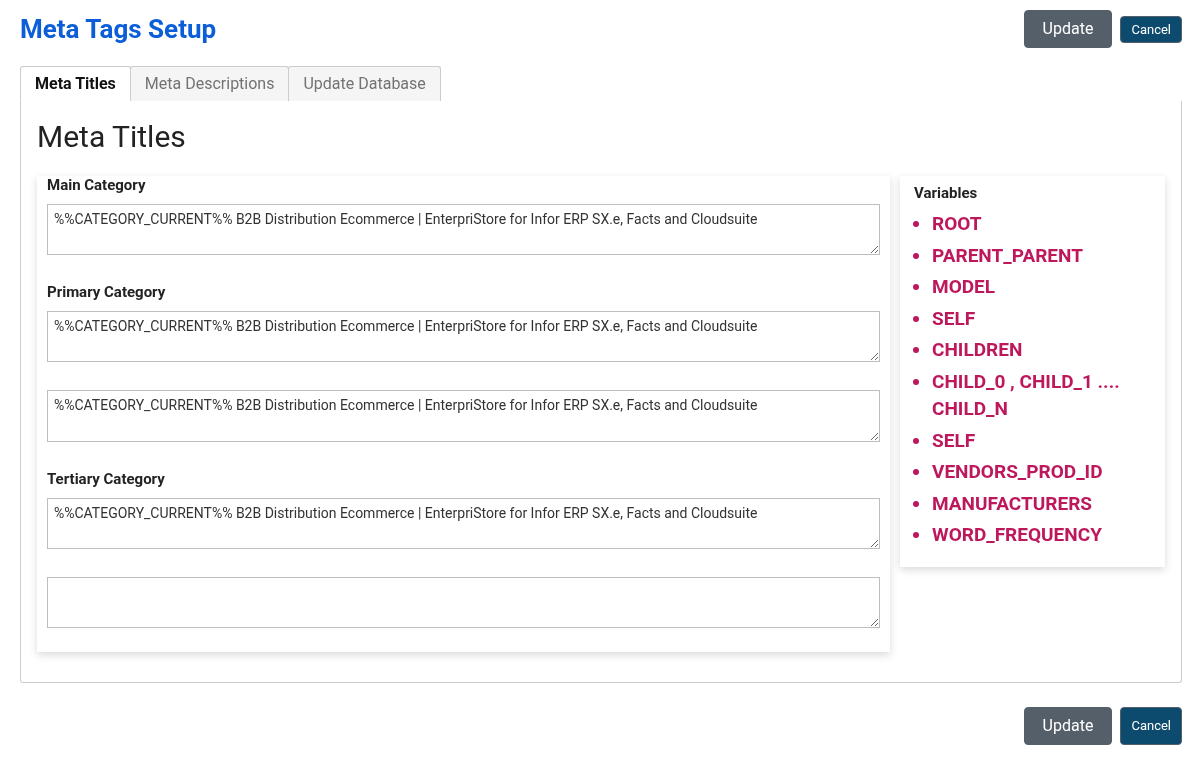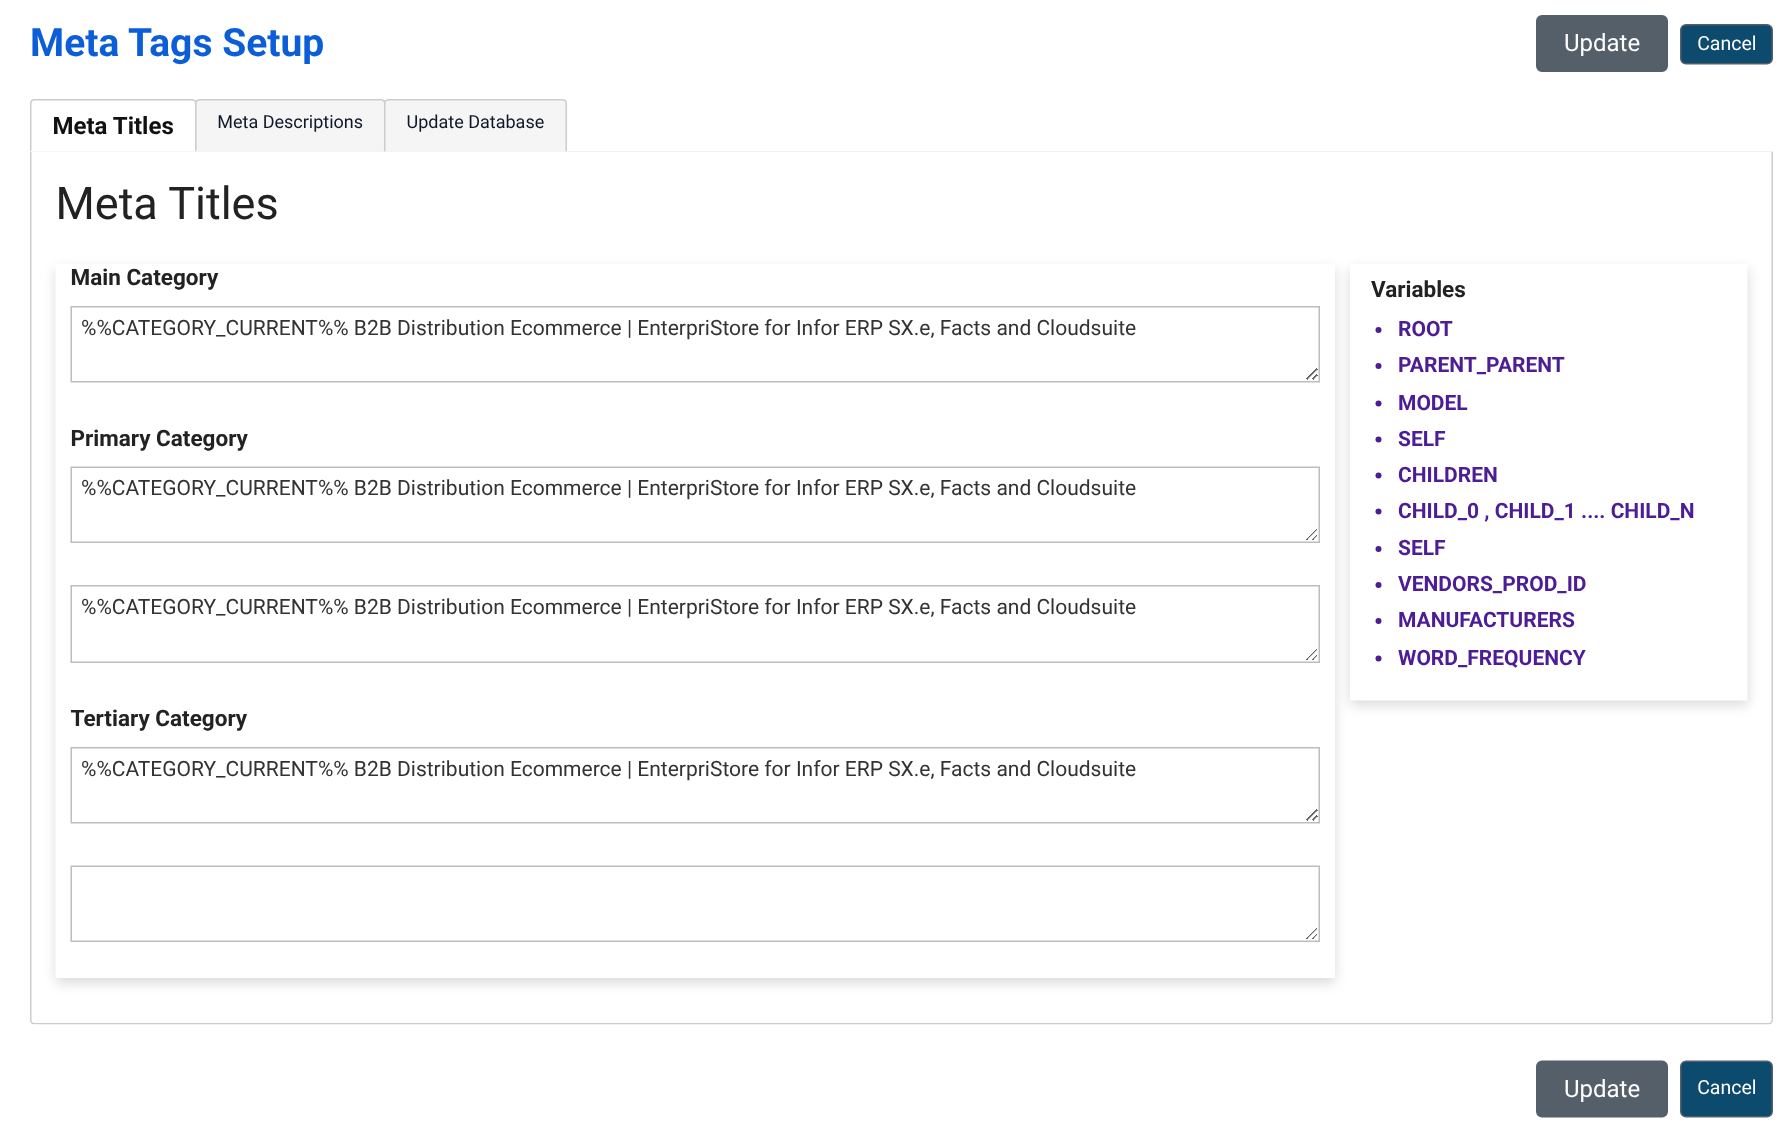--- a/index.html
+++ b/index.html
@@ -55,22 +55,22 @@
       display: flex;
       border-bottom: 1px solid #ccc;
       margin-bottom: -1px;
     }
     .tab {
       padding: 7px 14px;
       border: 1px solid #ccc;
       border-bottom: none;
       background: #f5f5f5;
       cursor: pointer;
-      font-size: 12px;
-      color: #0f172a;
+      font-size: 16px;
+      color: #737373;
       position: relative;
       margin-right: -1px;
       border-radius: 3px 3px 0 0;
     }
     .tab.active {
       background: #fff;
       color: #111;
       font-weight: 700;
       font-size: 16px;
       border-bottom: 1px solid #fff;
@@ -134,23 +134,23 @@
       font-weight: 700;
       font-size: 15px;
       color: #222;
       margin-bottom: 6px;
     }
     .variables-list {
       list-style: disc;
       padding-left: 18px;
     }
     .variables-list li {
-      font-size: 14px;
-      font-weight: 700;
-      color: #4c1d95;
+      font-size: 19px;
+      font-weight: 700;
+      color: #be185d;
       padding: 2px 0;
       line-height: 1.45;
     }
     .footer-row {
       display: flex;
       justify-content: flex-end;
       margin-top: 24px;
       gap: 8px;
     }
   </style>

